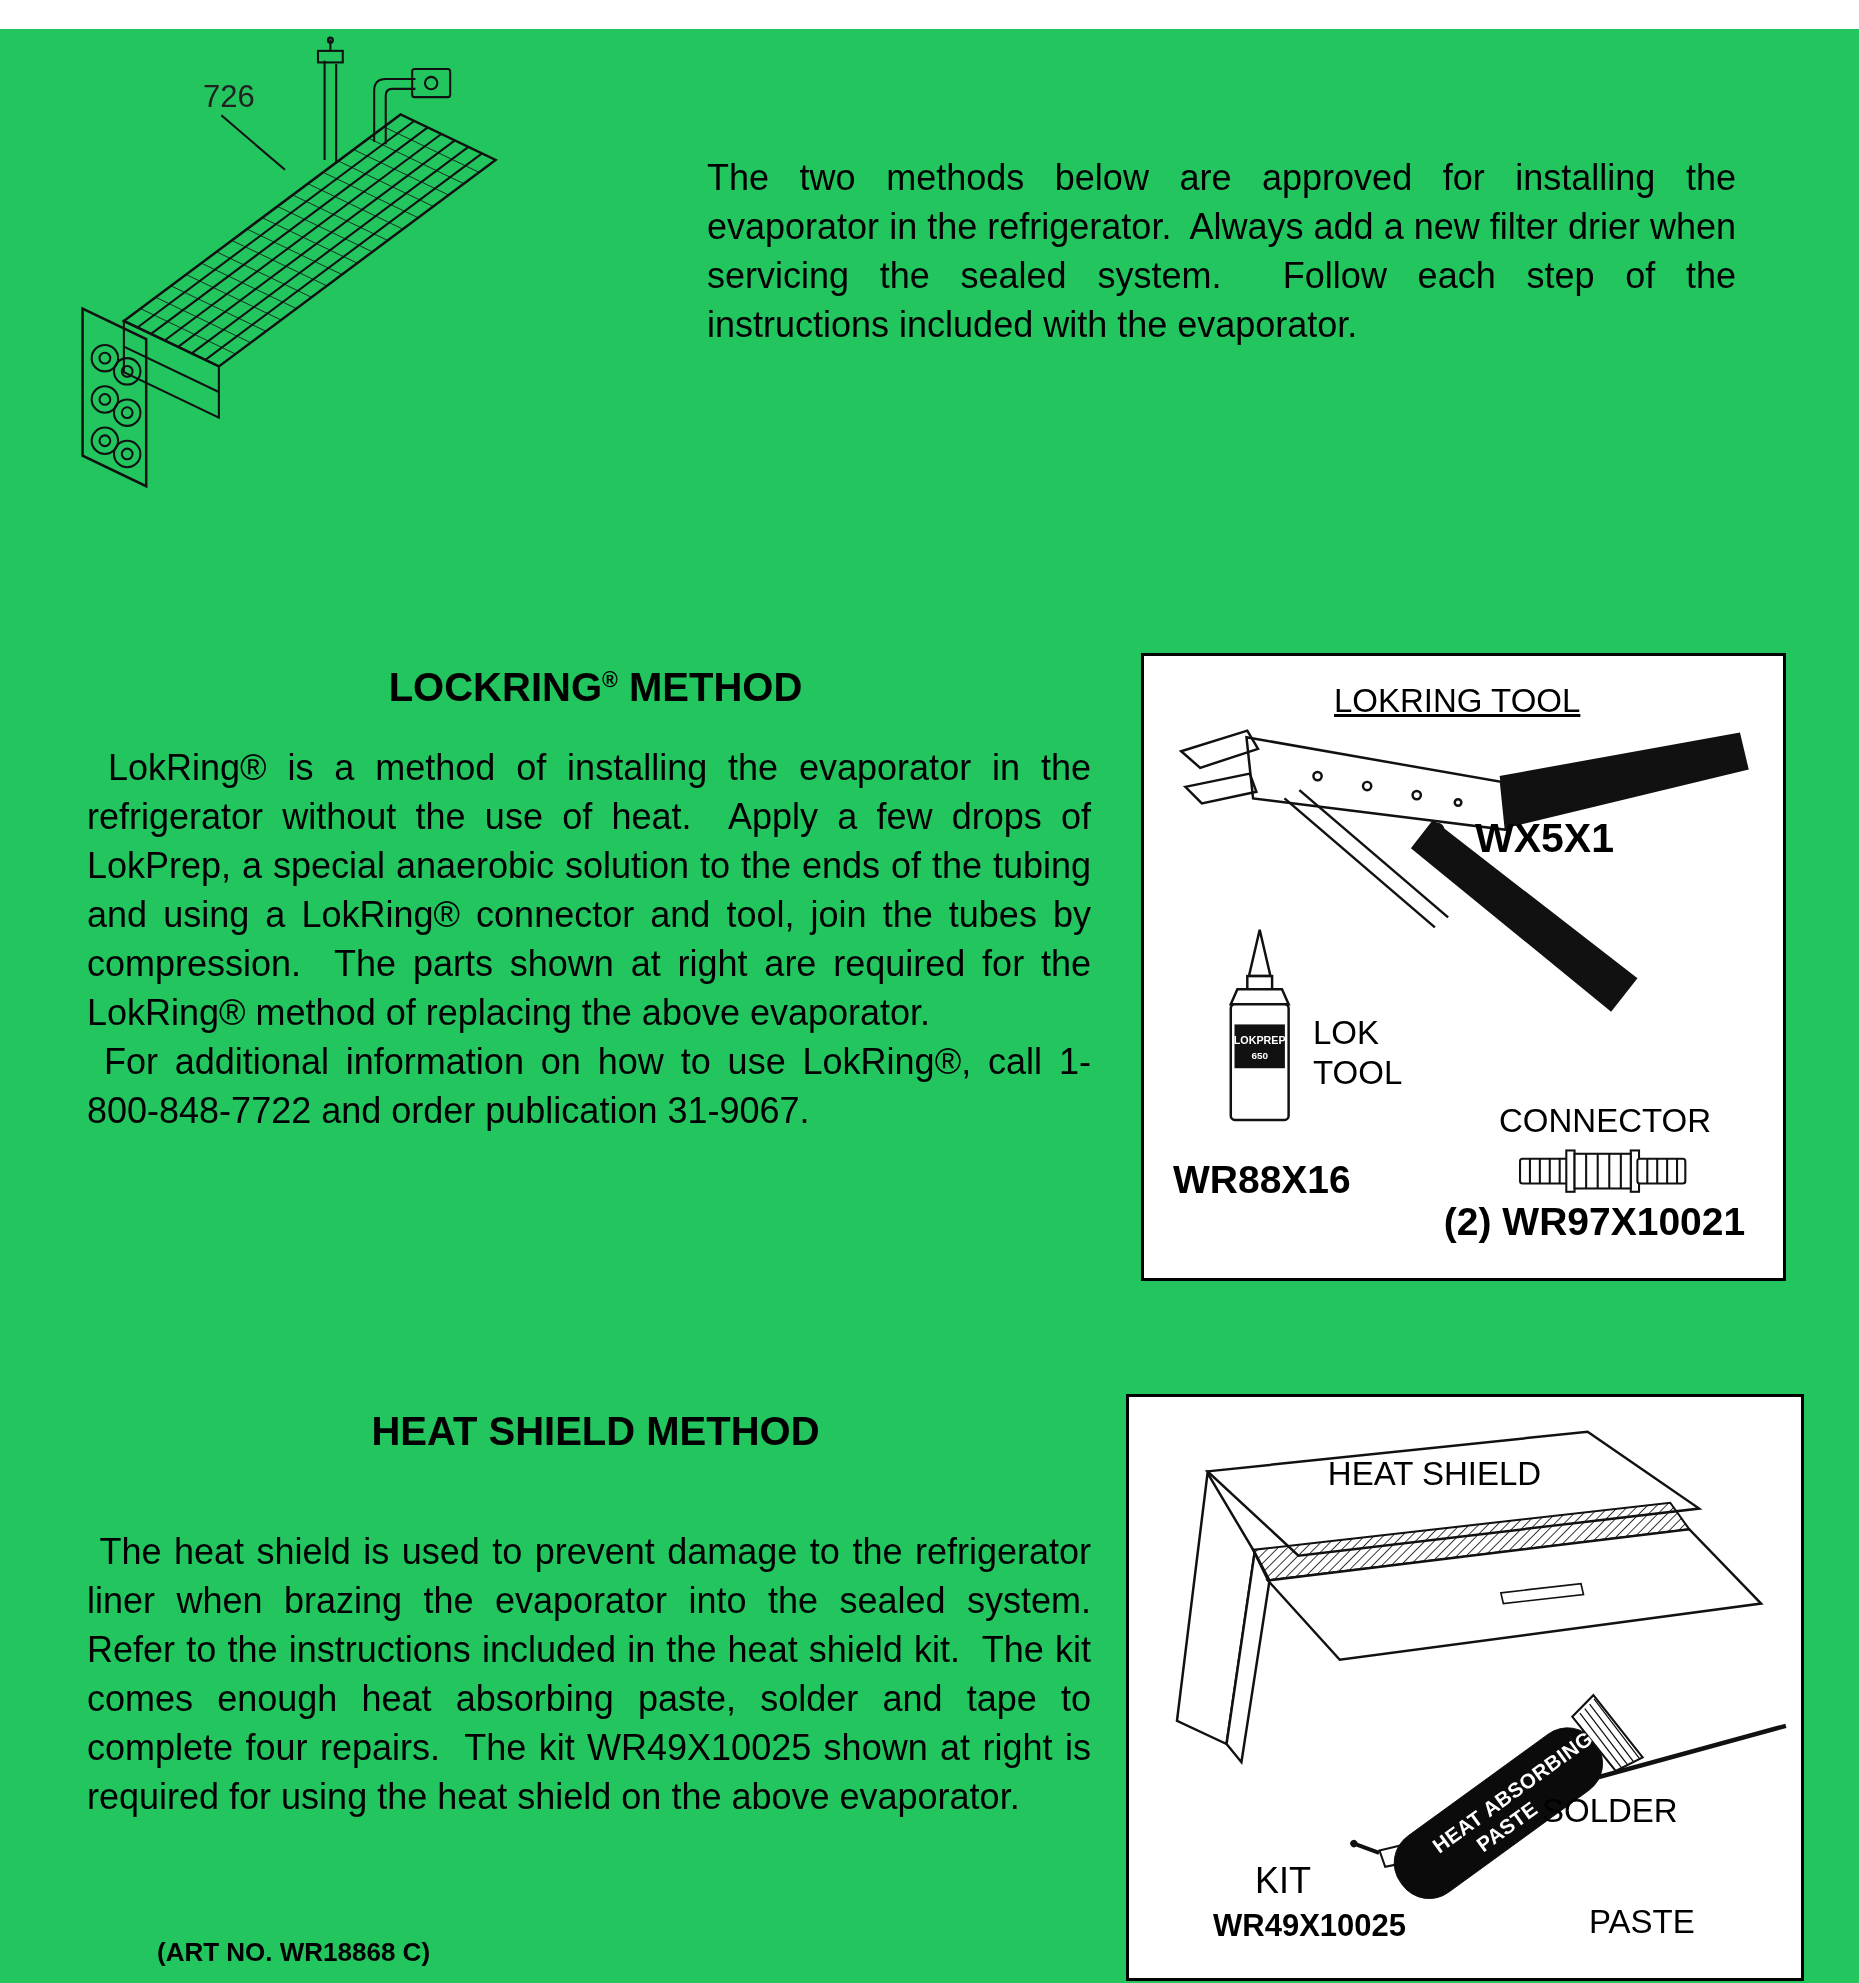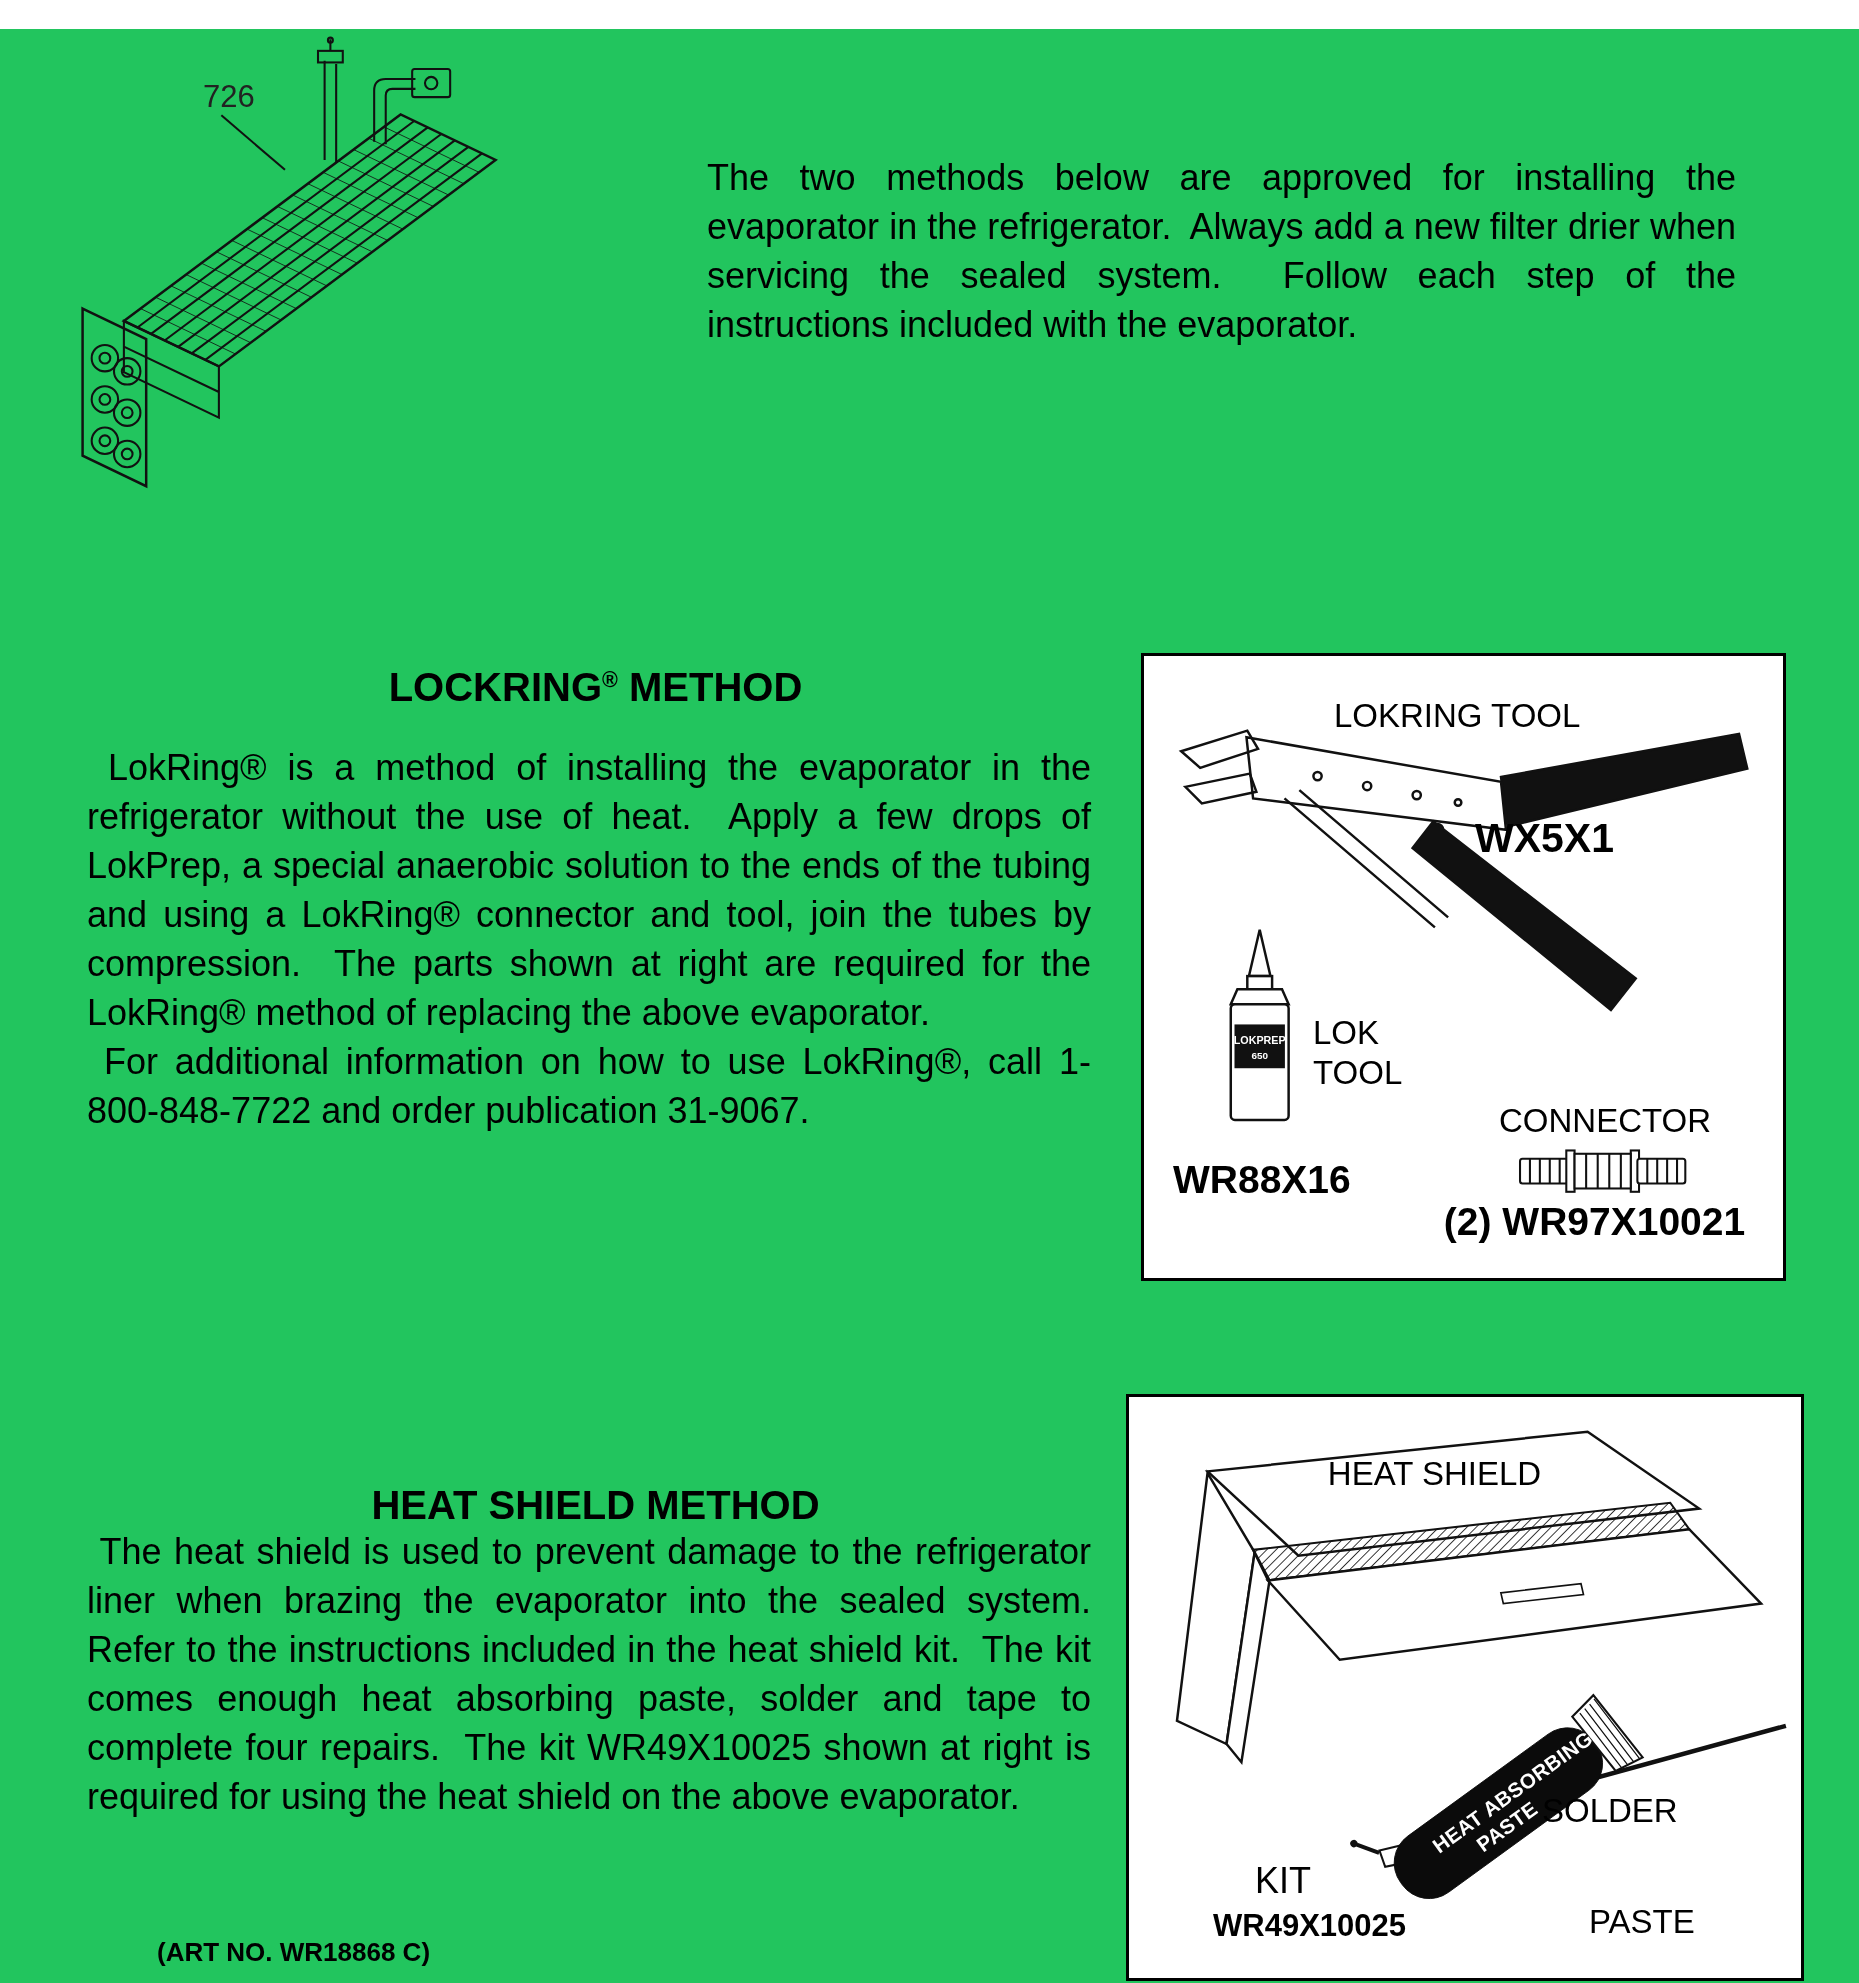--- a/index.html
+++ b/index.html
@@ -24,27 +24,27 @@
   svg { display:block; }
   svg text { font-family:"Liberation Sans", sans-serif; }
 
   
   .evap-svg      { left:45px;  top:6.6px; }
   .evap-callout  { left:203px; top:50px; }
   .intro         { left:707px; top:124px;  width:1029px; }
   .lk-heading    { left:87px; top:636px;  width:1017px; }
   .lk-body       { left:87px; top:714px;  width:1004px; }
   .box1          { left:1141px; top:624px;  width:645px; height:628px; }
-  .hs-heading    { left:87px; top:1454px; width:1017px;text-align:center; }
+  .hs-heading    { left:87px; top:1380px; width:1017px;text-align:center; }
   .hs-body       { left:87px; top:1498px; width:1004px; }
   .box2          { left:1126px; top:1365px; width:678px; height:587px; }
   .art-no        { left:157px; top:1908px; }
 
   
-  .b1-tool-label { left:190px; top:41px; }
+  .b1-tool-label { left:190px; top:26px;text-decoration:underline; }
   .b1-tool-part  { left:331px; top:159px; font-size:41px; }
   .b1-prep-label { left:169px; top:357px; }
   .b1-prep-part  { left:29px;  top:502px; }
   .b1-conn-label { left:355px; top:446px; width:190px; text-align:right; }
   .b1-conn-part  { left:273px; top:544px; width:355px; text-align:center; }
 
   
   .b2-shield-label { left:190px; top:58px; width:231px; text-align:center; }
   .b2-solder-label { left:413px; top:395px; }
   .b2-kit-label    { left:126px; top:463px; font-size:36px; }

